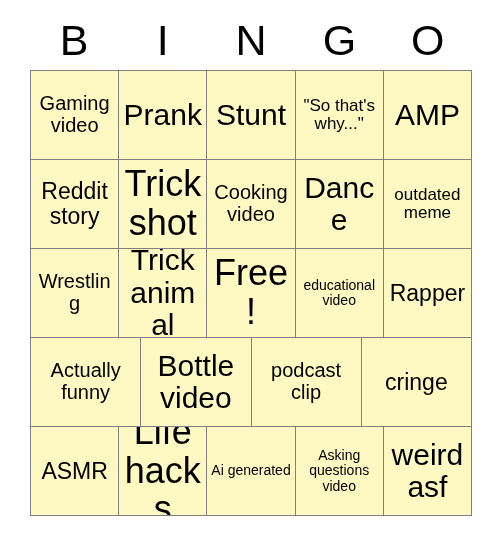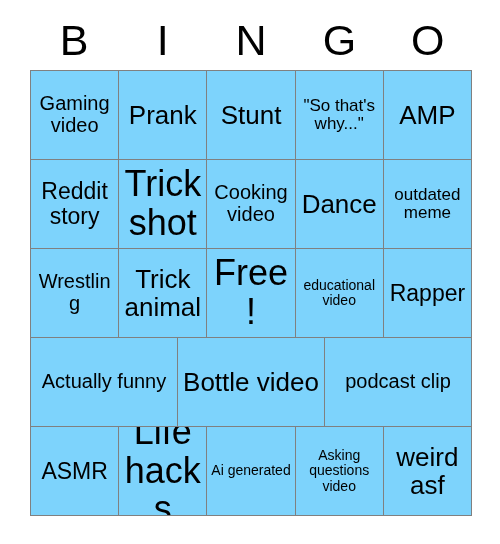--- a/index.html
+++ b/index.html
@@ -59,33 +59,33 @@
     height: 89px;
     box-sizing: border-box;
     border-right: 1px solid #808080;
     border-bottom: 1px solid #808080;
     display: flex;
     align-items: center;
     justify-content: center;
     text-align: center;
     padding: 2px 3px;
     overflow: hidden;
-    background: #7dd3fc;
+    background: #fef9c3;
   }
   .cell-text {
     display: block;
     width: 100%;
     line-height: 1.08;
     word-wrap: break-word;
     color: #000000;
   }
 
   
   .fs-xxl .cell-text { font-size: 36px; }
-  .fs-xl  .cell-text { font-size: 26px; }
+  .fs-xl  .cell-text { font-size: 30px; }
   .fs-lg  .cell-text { font-size: 23px; }
   .fs-md  .cell-text { font-size: 20px; }
   .fs-sm  .cell-text { font-size: 17px; }
   .fs-xs  .cell-text { font-size: 14px; }
 </style>
 </head>
 <body>
 
 <div class="card">
 
@@ -166,20 +166,23 @@
     <div class="grid-row">
       <div class="cell fs-md">
           <span class="cell-text">Actually funny</span>
         </div>
       <div class="cell fs-xl">
           <span class="cell-text">Bottle video</span>
         </div>
       <div class="cell fs-md">
           <span class="cell-text">podcast clip</span>
         </div>
+      <div class="cell fs-lg">
+          <span class="cell-text">cringe</span>
+        </div>
     </div>
 
     <div class="grid-row">
       <div class="cell fs-lg">
           <span class="cell-text">ASMR</span>
         </div>
       <div class="cell fs-xxl">
           <span class="cell-text">Life hacks</span>
         </div>
       <div class="cell fs-xs">

